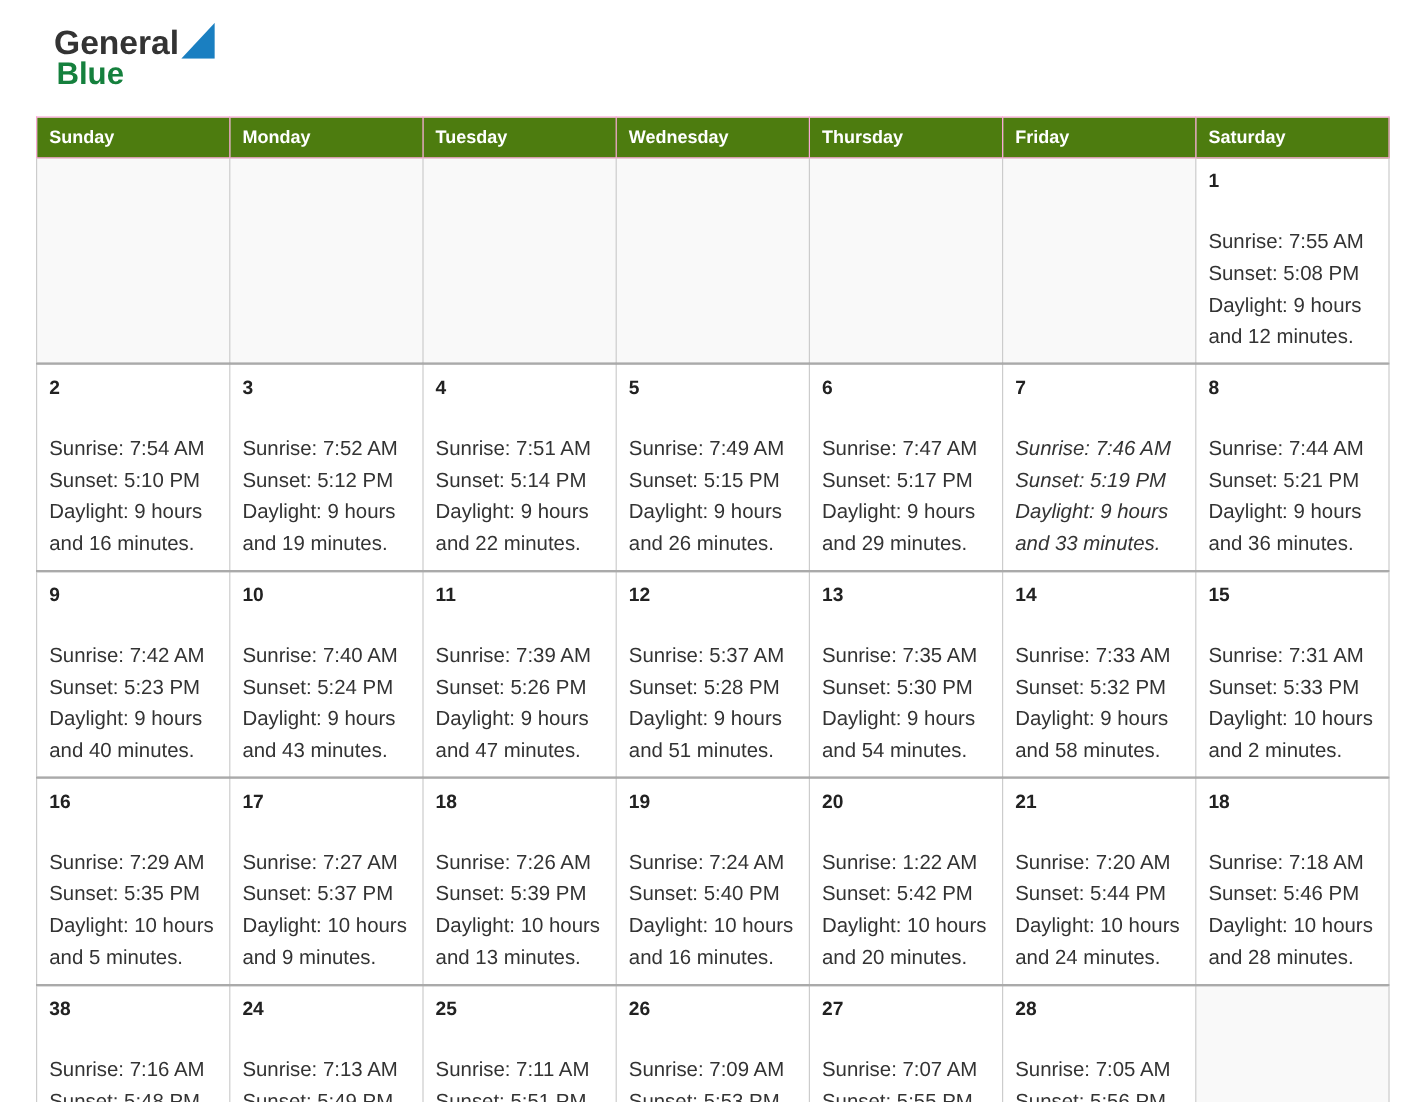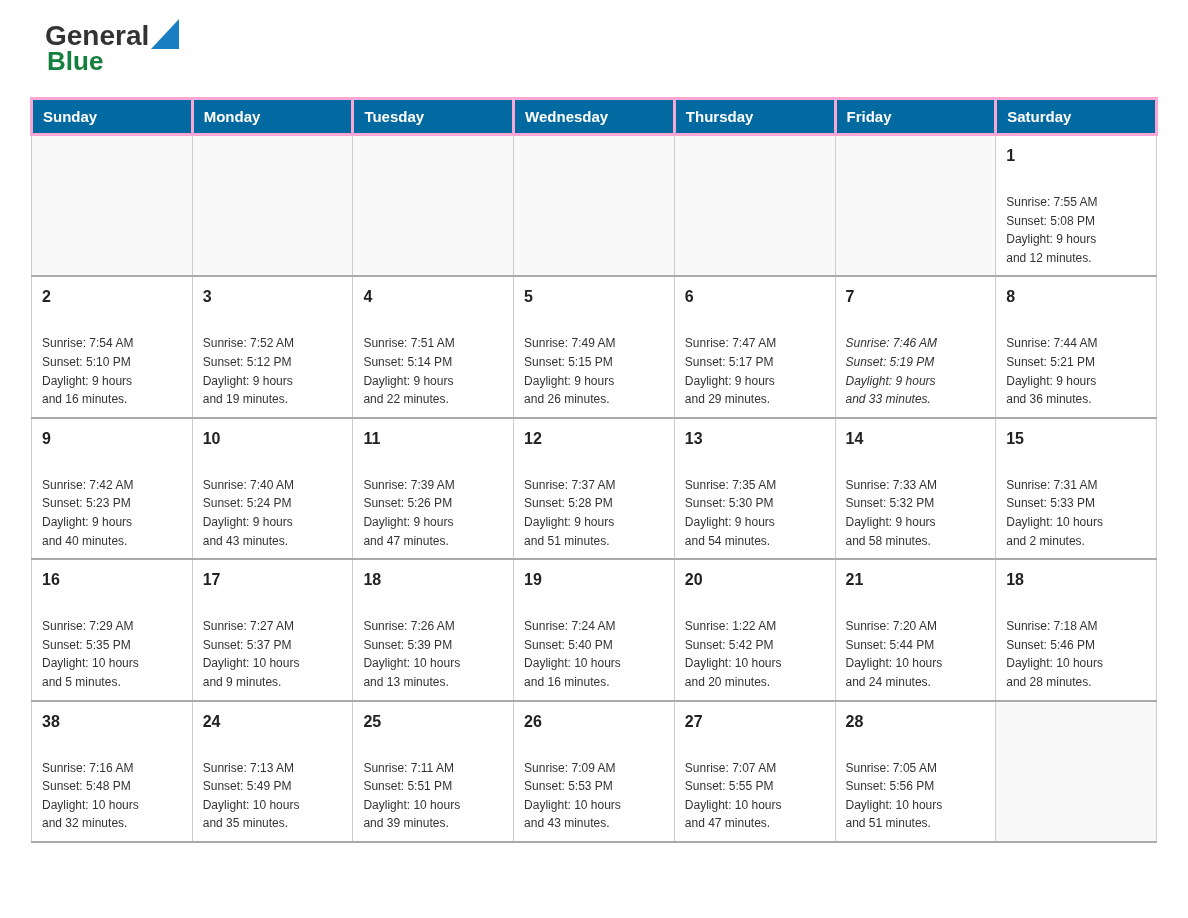--- a/index.html
+++ b/index.html
@@ -37,27 +37,27 @@
       font-weight: normal;
       color: #444;
       margin-top: 4px;
     }
     .calendar {
       width: 100%;
       border-collapse: collapse;
       table-layout: fixed;
     }
     .calendar thead th {
-      background-color: #0369a1;
+      background-color: #4d7c0f;
       color: #fff;
       font-size: 15px;
       font-weight: bold;
       padding: 8px 10px;
       text-align: left;
-      border: 3px solid #f9a8d4;
+      border: 1px solid #f9a8d4;
     }
     .calendar tbody td {
       vertical-align: top;
       padding: 8px 10px;
       border: 1px solid #ccc;
       font-size: 12.5px;
       line-height: 1.5;
       min-height: 110px;
       height: 120px;
     }
@@ -65,21 +65,21 @@
       border-bottom: 2px solid #aaa;
     }
     .day-number {
       font-size: 16px;
       font-weight: bold;
       color: #222;
       display: block;
       margin-bottom: 2px;
     }
     .day-info {
-      font-size: 12px;
+      font-size: 17px;
       color: #333;
       line-height: 1.55;
       margin-top: 25px;
     }
     .empty-cell {
       background: #f9f9f9;
     }
     .logo-wrapper {
       display: flex;
       align-items: center;
@@ -208,21 +208,21 @@
         </td>
         <td>
           <span class="day-number">11</span>
           <div class="day-info" style="white-space: pre-line;">Sunrise: 7:39 AM
 Sunset: 5:26 PM
 Daylight: 9 hours
 and 47 minutes.</div>
         </td>
         <td>
           <span class="day-number">12</span>
-          <div class="day-info" style="white-space: pre-line;">Sunrise: 7:37 AM
+          <div class="day-info" style="white-space: pre-line;">Sunrise: 5:37 AM
 Sunset: 5:28 PM
 Daylight: 9 hours
 and 51 minutes.</div>
         </td>
         <td>
           <span class="day-number">13</span>
           <div class="day-info" style="white-space: pre-line;">Sunrise: 7:35 AM
 Sunset: 5:30 PM
 Daylight: 9 hours
 and 54 minutes.</div>

